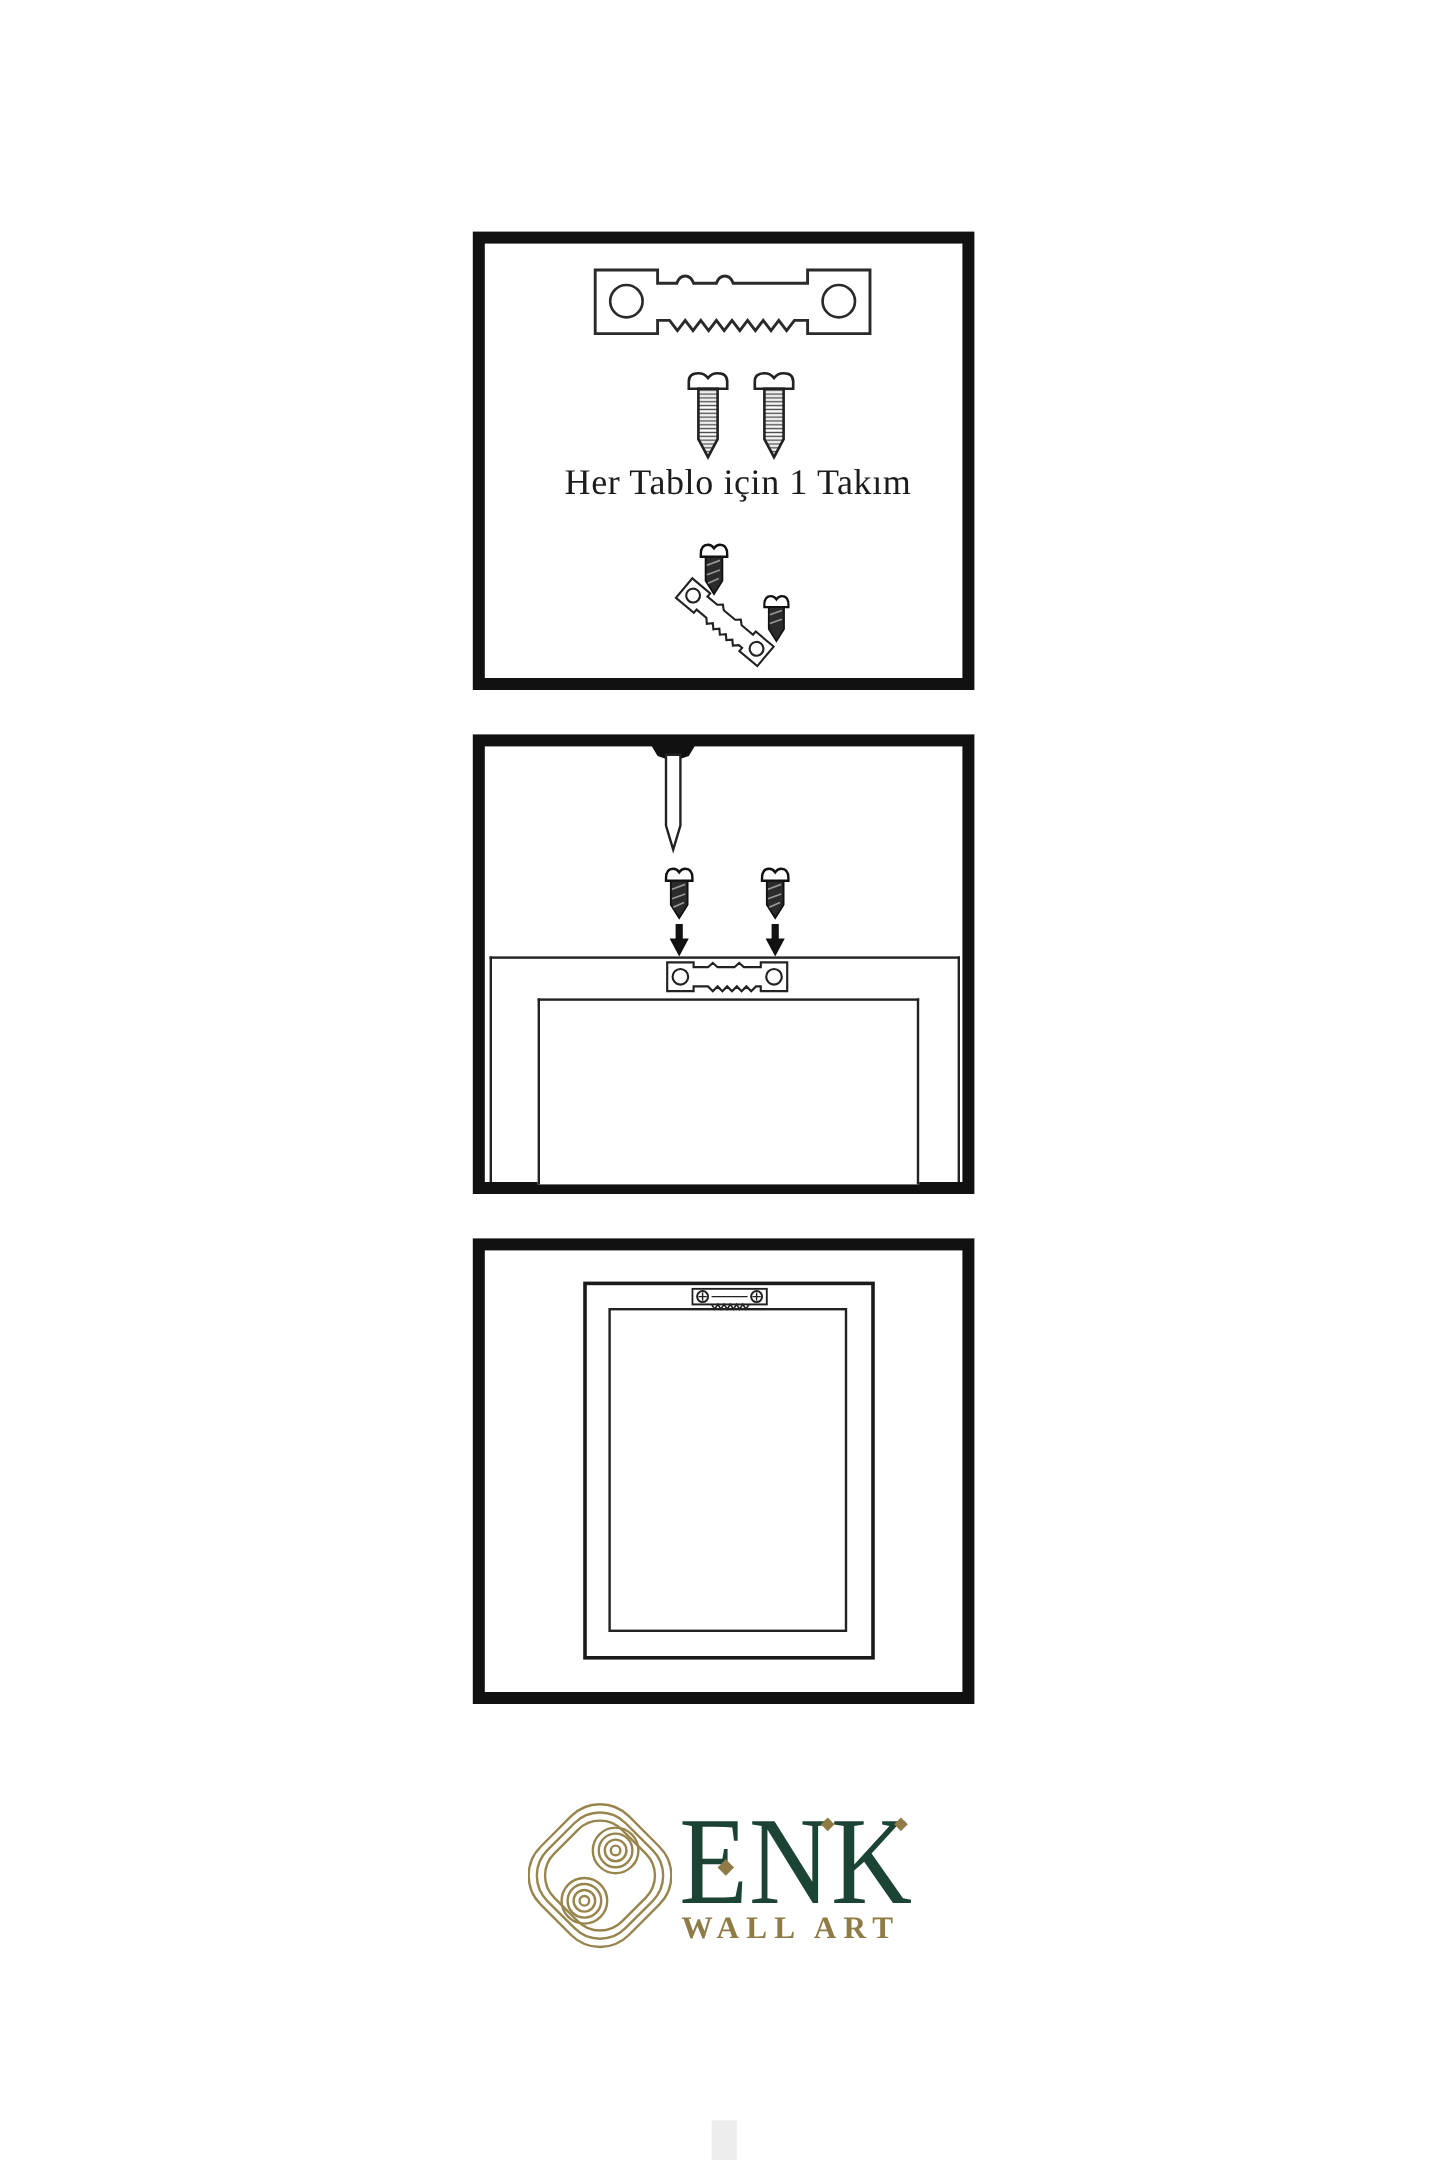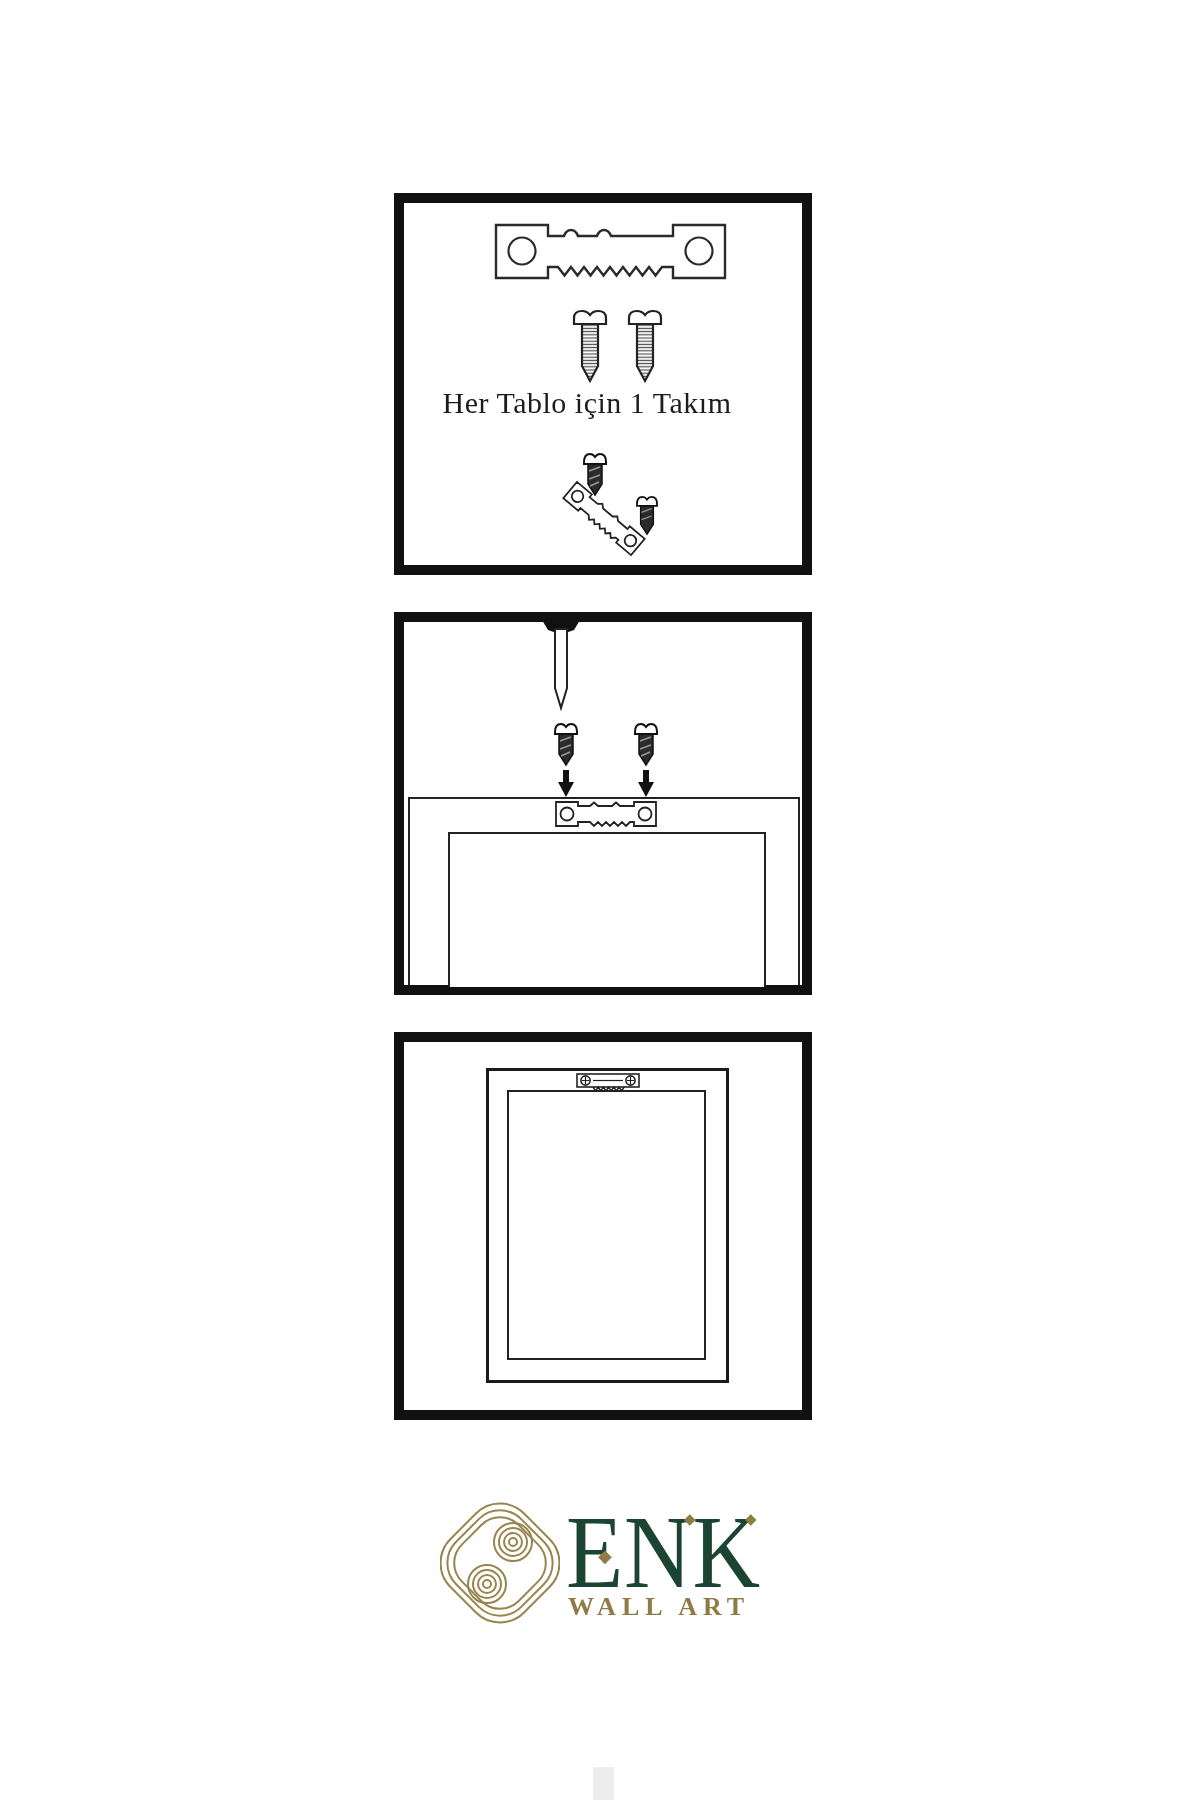--- a/index.html
+++ b/index.html
@@ -10,21 +10,21 @@
   .panel{
     position:absolute;left:394px;width:418px;box-sizing:border-box;
     border:10px solid #111;background:#fff;
   }
   .p1{top:193px;height:382px;}
   .p2{top:612px;height:383px;}
   .p3{top:1032px;height:388px;}
   .abs{position:absolute;}
   .caption{
     position:absolute;left:0;top:183px;width:366px;text-align:center;
-    font-size:30px;letter-spacing:.5px;color:#1c1c1c;white-space:nowrap;
+    font-size:30px;letter-spacing:.5px;color:#1c1c1c;white-space:nowrap;padding-left:28px;
   }
   
   .frame-outer-2{position:absolute;left:4px;top:175px;width:392px;height:188px;
     border:2px solid #222;border-bottom:none;box-sizing:border-box;background:#fff;}
   .frame-inner-2{position:absolute;left:38px;top:33px;width:318px;height:155px;
     border:2px solid #222;border-bottom:none;box-sizing:border-box;background:#fff;}
   .frame-outer-3{position:absolute;left:82px;top:26px;width:243px;height:315px;
     border:3px solid #1a1a1a;box-sizing:border-box;background:#fff;}
   .frame-inner-3{position:absolute;left:18px;top:19px;width:199px;height:270px;
     border:2px solid #222;box-sizing:border-box;background:#fff;}

